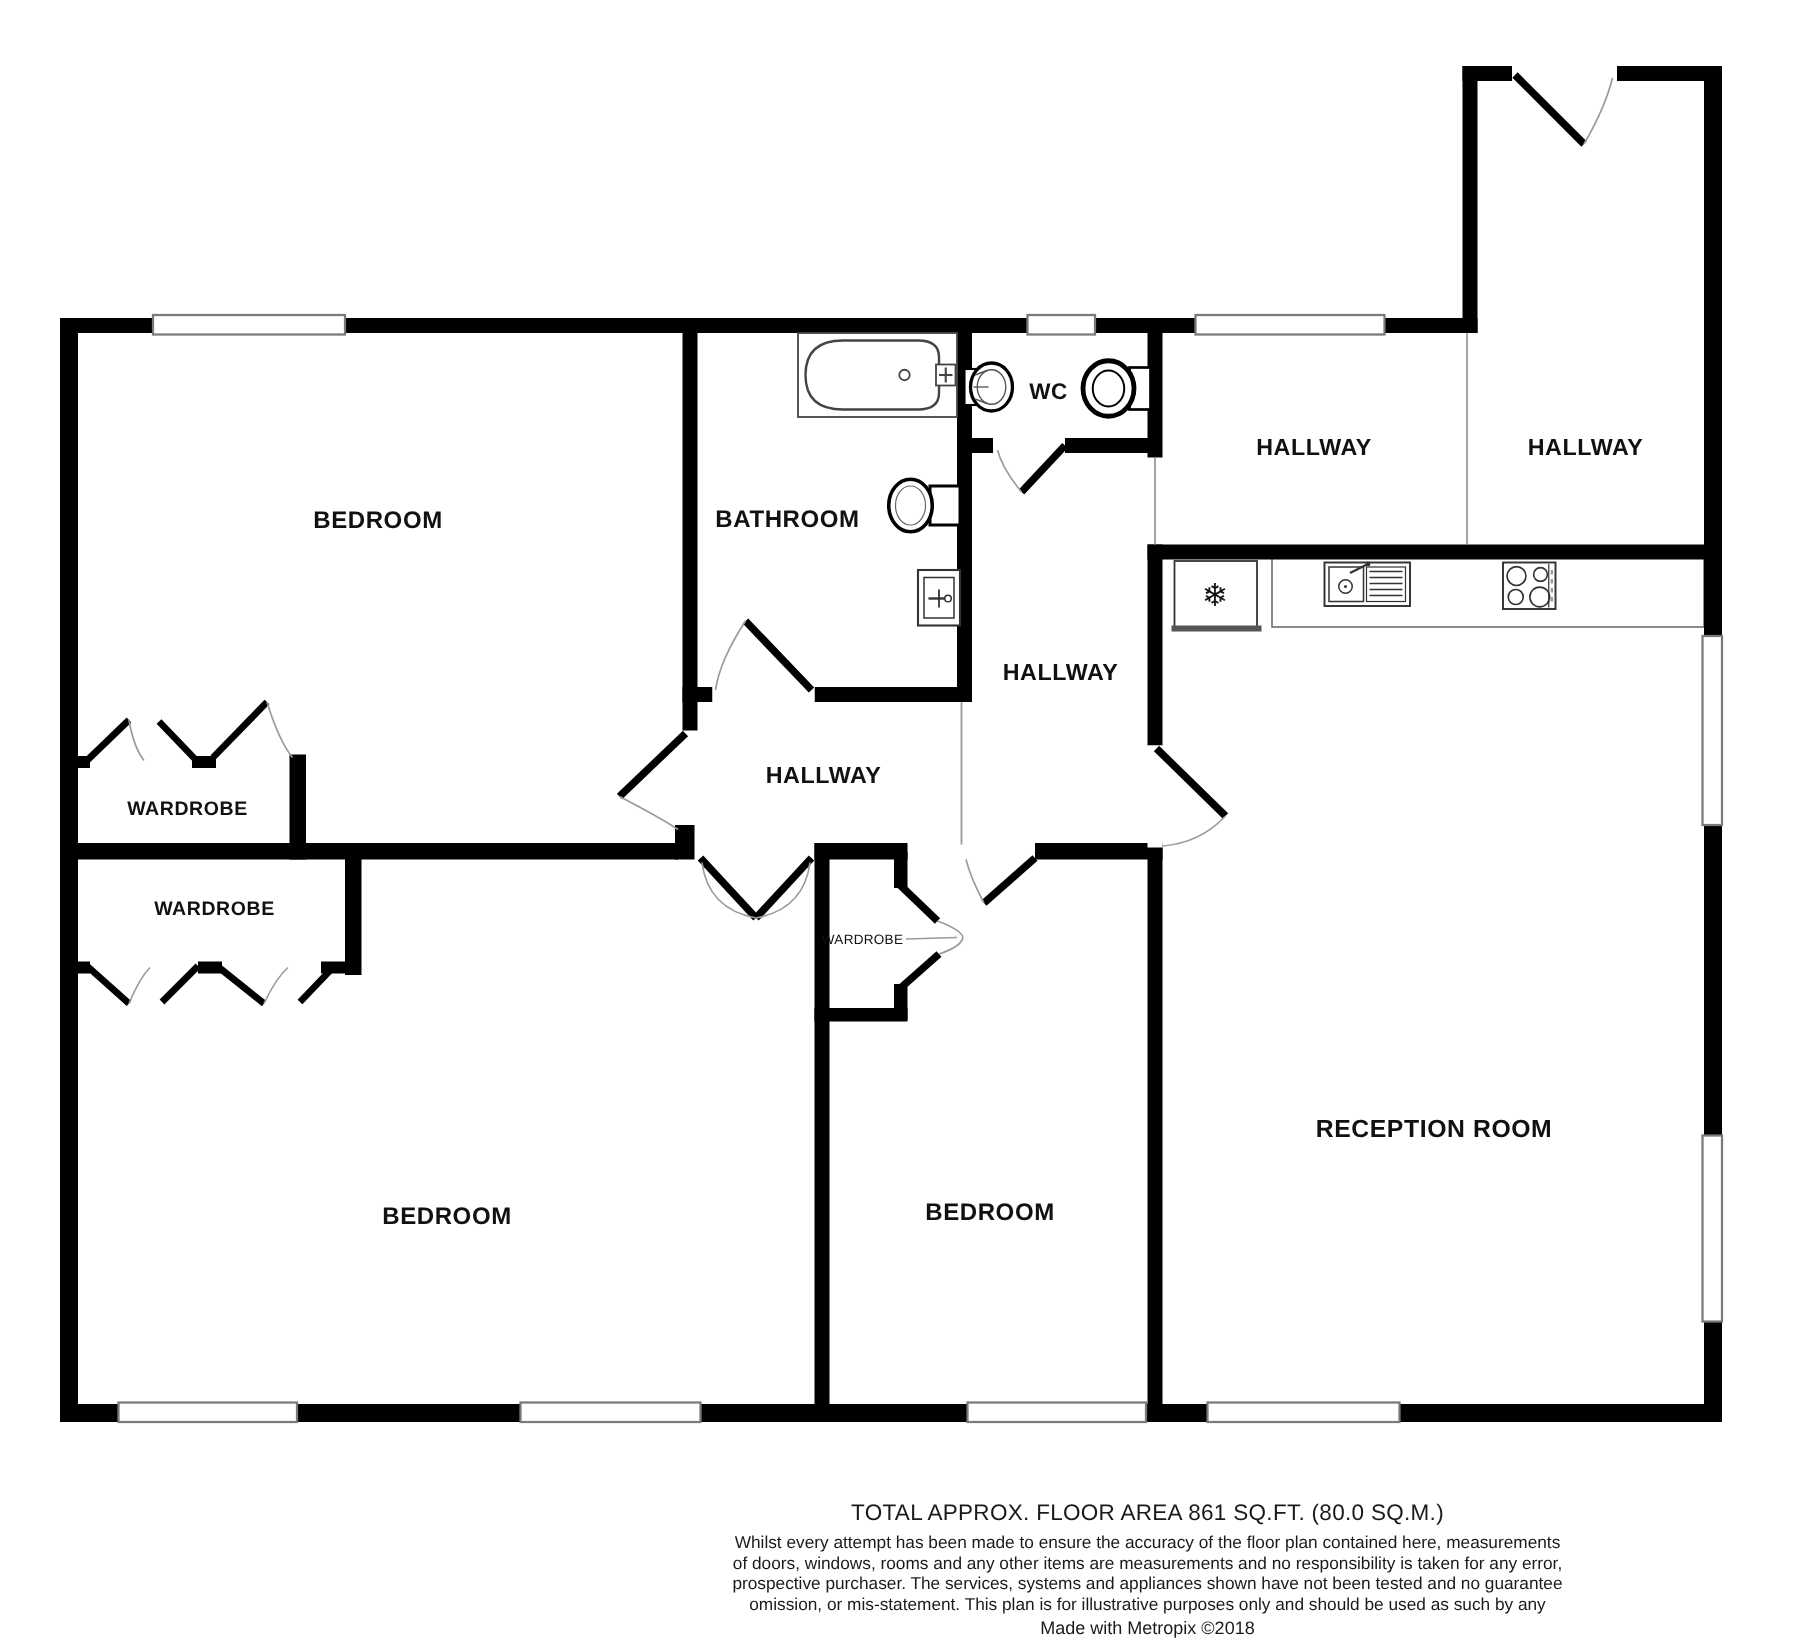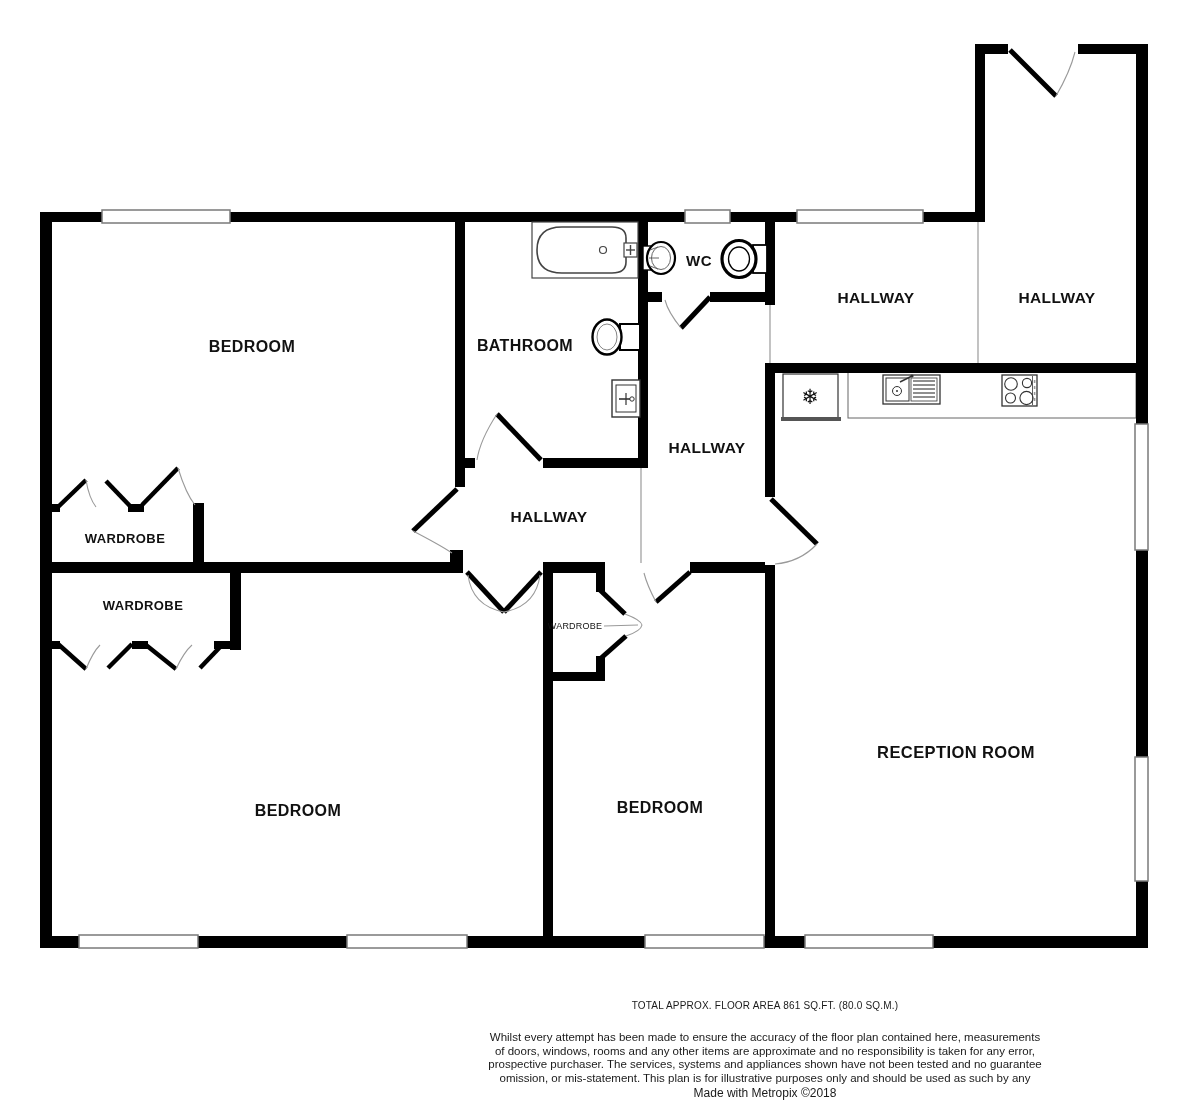--- a/index.html
+++ b/index.html
@@ -2,21 +2,21 @@
 <html><head>
 <meta charset="utf-8">
 <style>
   html,body{margin:0;padding:0;background:#ffffff;}
   .stage{position:relative;width:1200px;height:1100px;background:#ffffff;overflow:hidden;
          font-family:"Liberation Sans", sans-serif;}
   .plan-svg{position:absolute;left:0;top:0;}
   svg text{font-family:"Liberation Sans", sans-serif;fill:#111;}
   .room-label{font-weight:bold;letter-spacing:0.4px;}
   .footer{position:absolute;left:370px;top:1000px;width:790px;text-align:center;color:#1a1a1a;}
-  .footer .area-line{font-size:10px;letter-spacing:0.2px;white-space:nowrap;margin-bottom:20px;}
+  .footer .area-line{font-size:15px;letter-spacing:0.2px;white-space:nowrap;margin-bottom:6px;}
   .footer .disc{font-size:11.5px;line-height:13.6px;white-space:nowrap;}
   .footer .credit{font-size:12px;margin-top:1px;white-space:nowrap;}
 </style>
 </head>
 <body>
 
 <div class="stage">
 <svg class="plan-svg" width="1200" height="1100" viewBox="0 0 1200 1100">
 
   <g>
@@ -217,18 +217,18 @@
     <text x="575" y="629" font-size="9" text-anchor="middle" letter-spacing="0.2">WARDROBE</text>
     <text class="room-label" x="298" y="816" font-size="16" text-anchor="middle">BEDROOM</text>
     <text class="room-label" x="660" y="813" font-size="16" text-anchor="middle">BEDROOM</text>
     <text class="room-label" x="956" y="758" font-size="16.5" text-anchor="middle">RECEPTION ROOM</text>
   </g>
 </svg>
 
   <div class="footer">
     <div class="area-line">TOTAL APPROX. FLOOR AREA 861 SQ.FT. (80.0 SQ.M.)</div>
     <div class="disc">Whilst every attempt has been made to ensure the accuracy of the floor plan contained here, measurements</div>
-    <div class="disc">of doors, windows, rooms and any other items are approximate and no responsibility is taken for any error,</div>
+    <div class="disc">of doors, windows, rooms and any other items are measurements and no responsibility is taken for any error,</div>
     <div class="disc">prospective purchaser. The services, systems and appliances shown have not been tested and no guarantee</div>
     <div class="disc">omission, or mis-statement. This plan is for illustrative purposes only and should be used as such by any</div>
     <div class="credit">Made with Metropix ©2018</div>
   </div>
 </div>
 
 </body></html>

